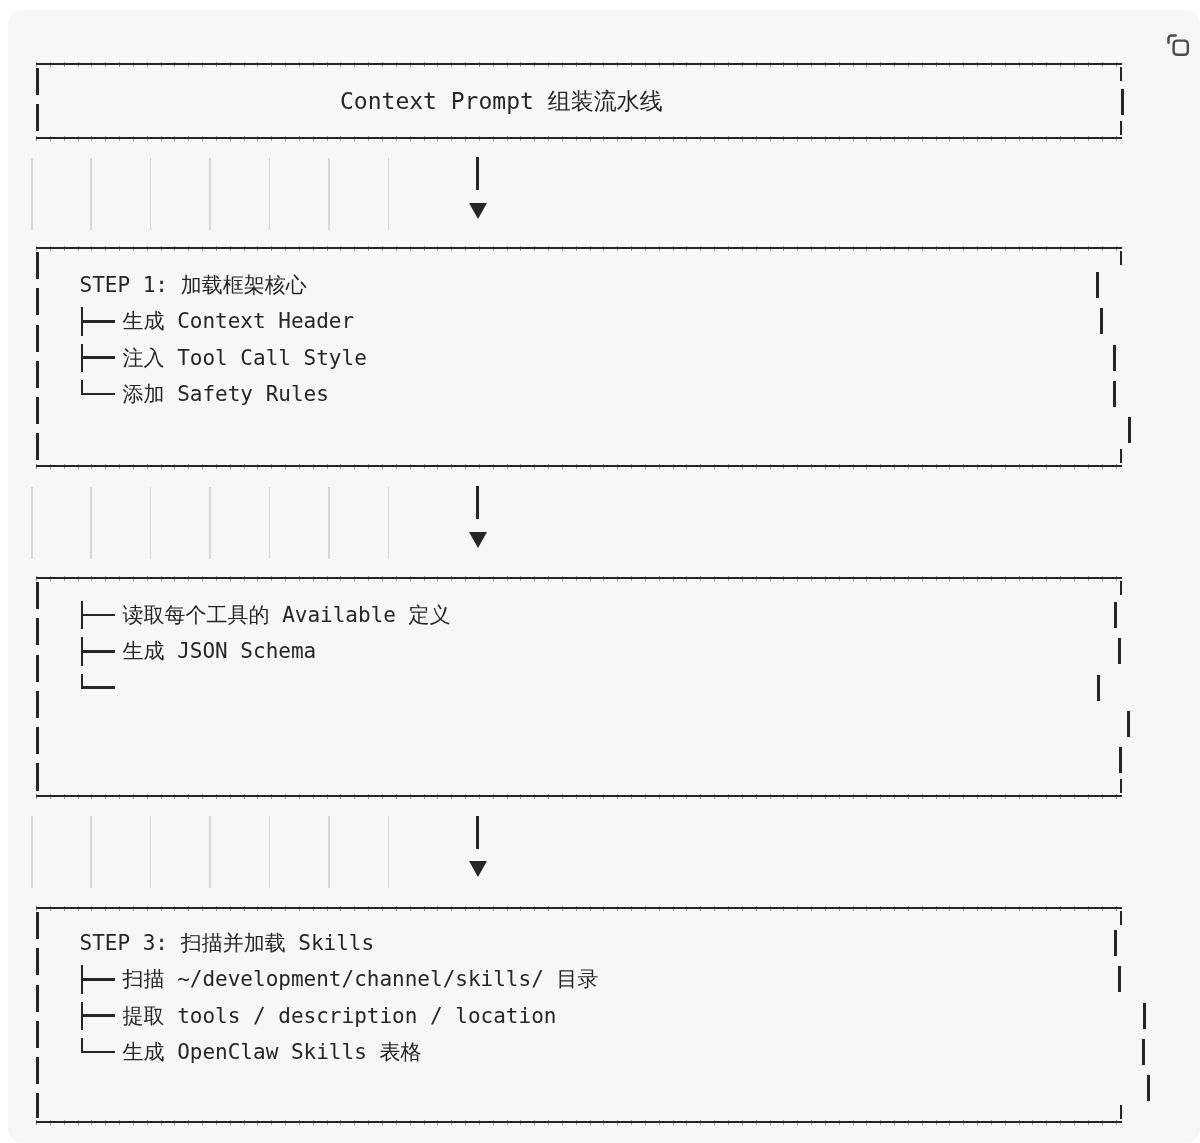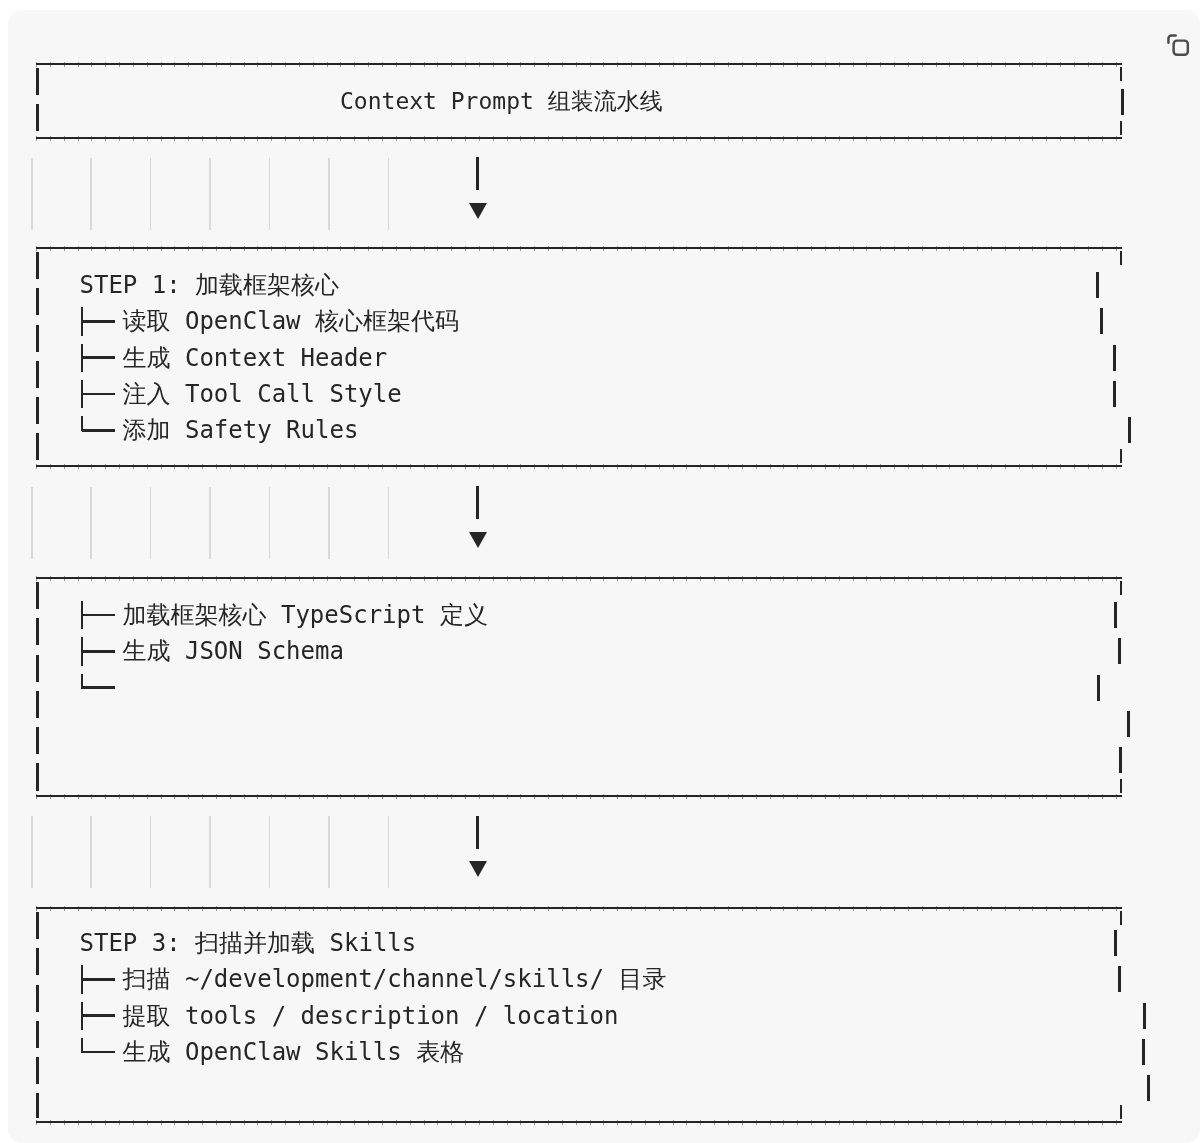--- a/index.html
+++ b/index.html
@@ -17,21 +17,21 @@
        repeating-linear-gradient(to right, rgba(38,38,38,.45) 0 1px, transparent 1px 13.84px),
        linear-gradient(to bottom, transparent 0 1px, #262626 1px 3.4px, transparent 3.4px);}
   .b-top{top:-2px;} .b-bottom{bottom:-3px;}
   .b-left{position:absolute;left:0;top:4px;bottom:4px;width:2.5px;
      background:repeating-linear-gradient(to bottom,#262626 0 27px,transparent 27px 36.3px);}
   .corner-rt,.corner-rb{position:absolute;right:0;width:2.5px;height:14px;background:#262626;}
   .corner-rt{top:3px;} .corner-rb{bottom:3px;}
   .rbar{position:absolute;width:2.5px;height:26px;background:#262626;}
   .rows{position:absolute;left:43.5px;right:20px;}
   .row{height:36.3px;display:flex;align-items:center;white-space:pre;
-       font-size:24px;letter-spacing:0;}
+       font-size:21px;letter-spacing:0;}
   .tree{position:relative;width:43px;height:36.3px;flex:none;}
   .tree .v{position:absolute;left:1px;width:2.5px;top:4px;bottom:4px;background:#262626;}
   .tree.last .v{height:calc(50% - 3px);bottom:auto;}
   .tree .h{position:absolute;left:2px;right:8px;top:calc(50% - 1.25px);height:2.5px;background:#262626;}
   .boxtitle{position:absolute;left:304px;top:0;height:100%;display:flex;align-items:center;
             font-size:23px;white-space:pre;}
   
   .guides{position:absolute;left:31px;width:360px;height:72px;
      background:repeating-linear-gradient(to right,#d9d9d9 0 1.5px,transparent 1.5px 59.5px);}
   .cline{position:absolute;left:476px;width:3px;height:33px;background:#262626;}
@@ -74,23 +74,20 @@
     <div class="corner-rb"></div>
     <div class="rbar" style="left:1060px;top:24px;"></div>
     <div class="rbar" style="left:1064px;top:60.3px;"></div>
     <div class="rbar" style="left:1077px;top:96.6px;"></div>
     <div class="rbar" style="left:1077px;top:132.9px;"></div>
     <div class="rbar" style="left:1092px;top:169.2px;"></div>
     <div class="rows" style="top:19px;">
       <div class="row"><span>STEP 1: 加载框架核心</span></div>
       <div class="row">
         <span class="tree"><span class="v"></span><span class="h"></span></span>
-        <span>读取 OpenClaw 核心框架代码</span></div>
-      <div class="row">
-        <span class="tree"><span class="v"></span><span class="h"></span></span>
         <span>生成 Context Header</span></div>
       <div class="row">
         <span class="tree"><span class="v"></span><span class="h"></span></span>
         <span>注入 Tool Call Style</span></div>
       <div class="row">
         <span class="tree last"><span class="v"></span><span class="h"></span></span>
         <span>添加 Safety Rules</span></div>
     </div>
   </div>
 
@@ -105,21 +102,21 @@
     <div class="corner-rt"></div>
     <div class="corner-rb"></div>
     <div class="rbar" style="left:1078px;top:24px;"></div>
     <div class="rbar" style="left:1082px;top:60.3px;"></div>
     <div class="rbar" style="left:1061px;top:96.6px;"></div>
     <div class="rbar" style="left:1091px;top:132.9px;"></div>
     <div class="rbar" style="left:1083px;top:169.2px;"></div>
     <div class="rows" style="top:19px;">
       <div class="row">
         <span class="tree"><span class="v"></span><span class="h"></span></span>
-        <span>加载框架核心 TypeScript 定义</span></div>
+        <span>读取每个工具的 Available 定义</span></div>
       <div class="row">
         <span class="tree"><span class="v"></span><span class="h"></span></span>
         <span>生成 JSON Schema</span></div>
       <div class="row">
         <span class="tree last"><span class="v"></span><span class="h"></span></span>
         </div>
     </div>
   </div>
 
   <div class="guides" style="top:816px;"></div>

